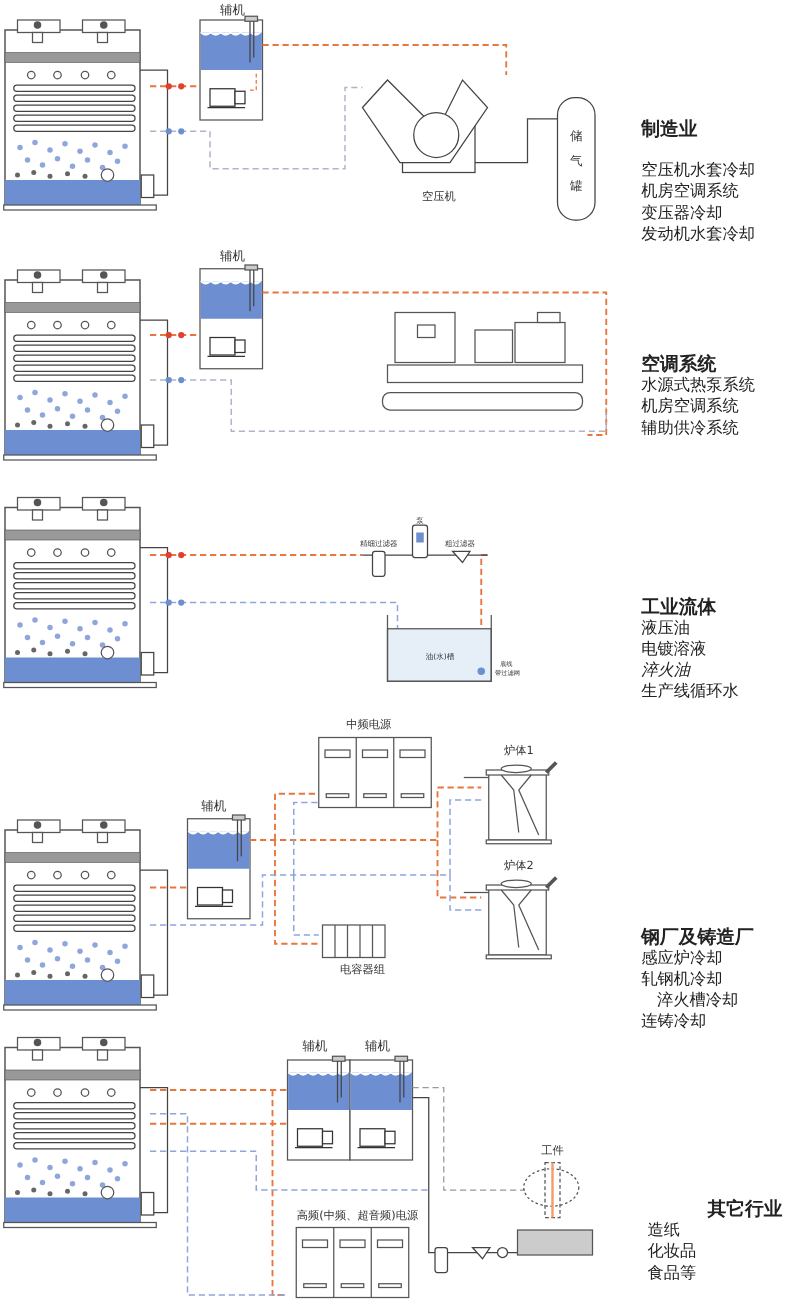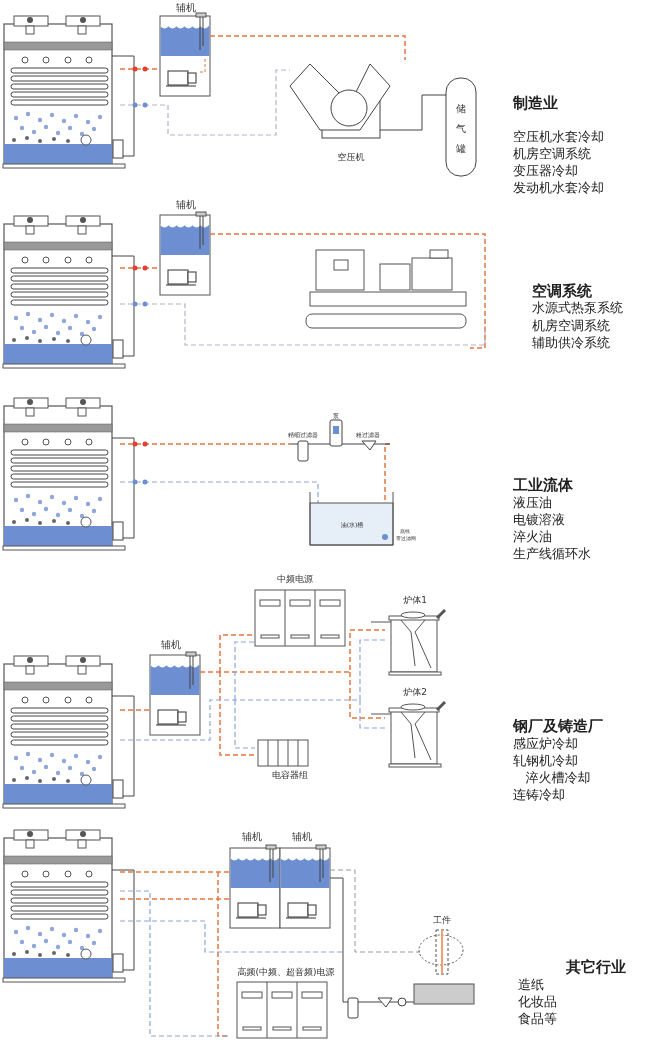--- a/index.html
+++ b/index.html
@@ -245,36 +245,36 @@
 </svg>
 
 <div class="sec" style="left:513px;top:94px;">
   <div class="sec-title" style="position:relative;">制造业</div>
   <div style="position:relative;margin-top:16px;" class="sec-item">空压机水套冷却</div>
   <div style="position:relative;" class="sec-item">机房空调系统</div>
   <div style="position:relative;" class="sec-item">变压器冷却</div>
   <div style="position:relative;" class="sec-item">发动机水套冷却</div>
 </div>
 
-<div class="sec" style="left:513px;top:282px;margin-left:19px;">
+<div class="sec" style="left:513px;top:282px;">
   <div class="sec-title" style="position:relative;">空调系统</div>
   <div style="position:relative;font-family:Liberation Mono, monospace;" class="sec-item">水源式热泵系统</div>
   <div style="position:relative;" class="sec-item">机房空调系统</div>
   <div style="position:relative;" class="sec-item">辅助供冷系统</div>
 </div>
 
 <div class="sec" style="left:513px;top:476px;">
   <div class="sec-title" style="position:relative;">工业流体</div>
   <div style="position:relative;" class="sec-item">液压油</div>
   <div style="position:relative;" class="sec-item">电镀溶液</div>
-  <div style="position:relative;" class="sec-item">淬火油</div>
+  <div style="position:relative;font-style:italic;" class="sec-item">淬火油</div>
   <div style="position:relative;" class="sec-item">生产线循环水</div>
 </div>
 
-<div class="sec" style="left:513px;top:717px;">
+<div class="sec" style="left:513px;top:740px;">
   <div class="sec-title" style="position:relative;">钢厂及铸造厂</div>
   <div style="position:relative;" class="sec-item">感应炉冷却</div>
   <div style="position:relative;" class="sec-item">轧钢机冷却</div>
   <div style="position:relative;text-align:center;" class="sec-item">淬火槽冷却</div>
   <div style="position:relative;" class="sec-item">连铸冷却</div>
 </div>
 
 <div class="sec" style="left:518px;top:958px;">
   <div class="sec-title" style="position:relative;margin-left:48px;">其它行业</div>
   <div style="position:relative;" class="sec-item">造纸</div>

